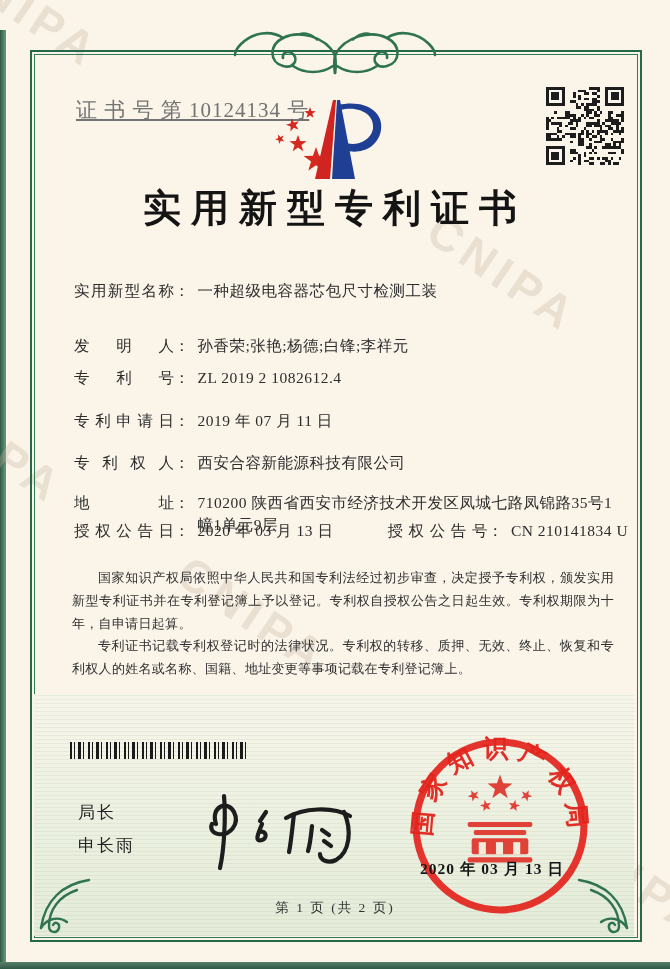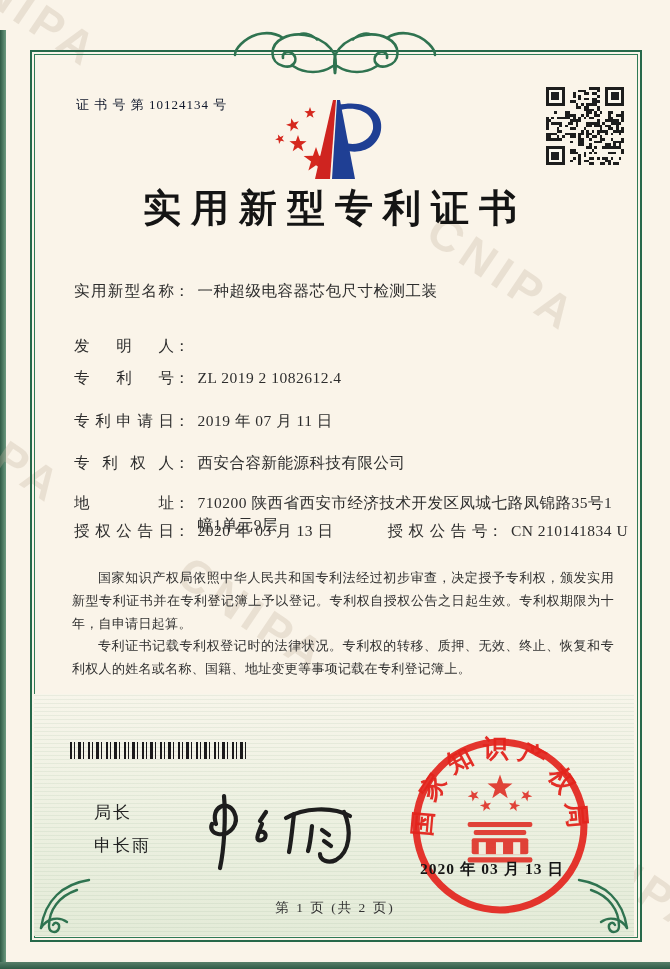--- a/index.html
+++ b/index.html
@@ -17,37 +17,37 @@
   .border-inner{position:absolute;inset:2px;border:1px solid #2f7a56;}
   
   .lower-bg{position:absolute;left:34px;top:694px;width:600px;height:242px;
     background:
       repeating-linear-gradient(0deg, rgba(110,150,115,0.10) 0 1px, rgba(0,0,0,0) 1px 4px),
       linear-gradient(180deg,#f7f5ea 0%, #eef1e2 45%, #e4ebd8 100%);}
   
   .wm{position:absolute;font-family:"Liberation Sans","DejaVu Sans",sans-serif;font-weight:bold;
       font-size:46px;letter-spacing:6px;color:rgba(196,180,158,0.30);
       transform:rotate(34deg);white-space:nowrap;pointer-events:none;}
-  .cert-no{position:absolute;left:76px;top:96px;font-size:13px;letter-spacing:1px;color:#0f172a;}
+  .cert-no{position:absolute;left:76px;top:96px;font-size:21px;letter-spacing:1px;color:#737373;text-decoration:underline;}
   .title{position:absolute;left:30px;right:30px;top:186px;text-align:center;
          font-size:38px;font-weight:bold;letter-spacing:10px;color:#141414;line-height:44px;}
   
   .frow{position:absolute;left:74px;right:44px;display:flex;align-items:flex-start;
         font-size:15.5px;line-height:22px;color:#2d2d2d;}
   .flabel{display:inline-block;width:100px;text-align:justify;text-align-last:justify;flex:none;}
   .fcolon{flex:none;margin-right:8px;}
   .fvalue{flex:1;letter-spacing:0.5px;}
   .grant-row .fvalue{flex:none;}
   .grant-row .flabel.second{margin-left:54px;}
   .para{position:absolute;left:72px;width:542px;font-size:13px;line-height:23px;
         text-align:justify;text-indent:2em;color:#303030;letter-spacing:0.3px;}
   .barcode{position:absolute;left:70px;top:742px;width:178px;height:17px;
     background:repeating-linear-gradient(90deg,#1a1a1a 0 2px,transparent 2px 4px,#1a1a1a 4px 5px,
       transparent 5px 8px,#1a1a1a 8px 11px,transparent 11px 13px,#1a1a1a 13px 14px,transparent 14px 18px);}
-  .director{position:absolute;left:94px;font-family:"Liberation Sans","DejaVu Sans",sans-serif;
+  .director{position:absolute;left:78px;font-family:"Liberation Sans","DejaVu Sans",sans-serif;
             font-size:17px;color:#242424;letter-spacing:2px;}
   .seal-date{position:absolute;left:412px;top:859px;width:160px;text-align:center;
              font-size:15.5px;font-weight:600;letter-spacing:1px;color:#151515;}
   .page-indicator{position:absolute;left:0;right:0;top:899px;text-align:center;
                   font-size:13.5px;letter-spacing:2px;color:#333;}
   .continuation{position:absolute;left:0;right:0;top:944px;text-align:center;
                 font-size:13.5px;letter-spacing:2px;color:#3d3d3d;}
 </style>
 </head>
 <body>
@@ -376,20 +376,21 @@
   <div class="title">实用新型专利证书</div>
 
   <div class="frow" style="top:280px;">
     <span class="flabel">实用新型名称</span>
       <span class="fcolon">：</span>
     <span class="fvalue">一种超级电容器芯包尺寸检测工装</span>
   </div>
   <div class="frow" style="top:335px;">
     <span class="flabel">发明人</span>
       <span class="fcolon">：</span>
+    <span class="fvalue">孙香荣;张艳;杨德;白锋;李祥元</span>
   </div>
   <div class="frow" style="top:367px;">
     <span class="flabel">专利号</span>
       <span class="fcolon">：</span>
     <span class="fvalue">ZL 2019 2 1082612.4</span>
   </div>
   <div class="frow" style="top:410px;">
     <span class="flabel">专利申请日</span>
       <span class="fcolon">：</span>
     <span class="fvalue">2019 年 07 月 11 日</span>

